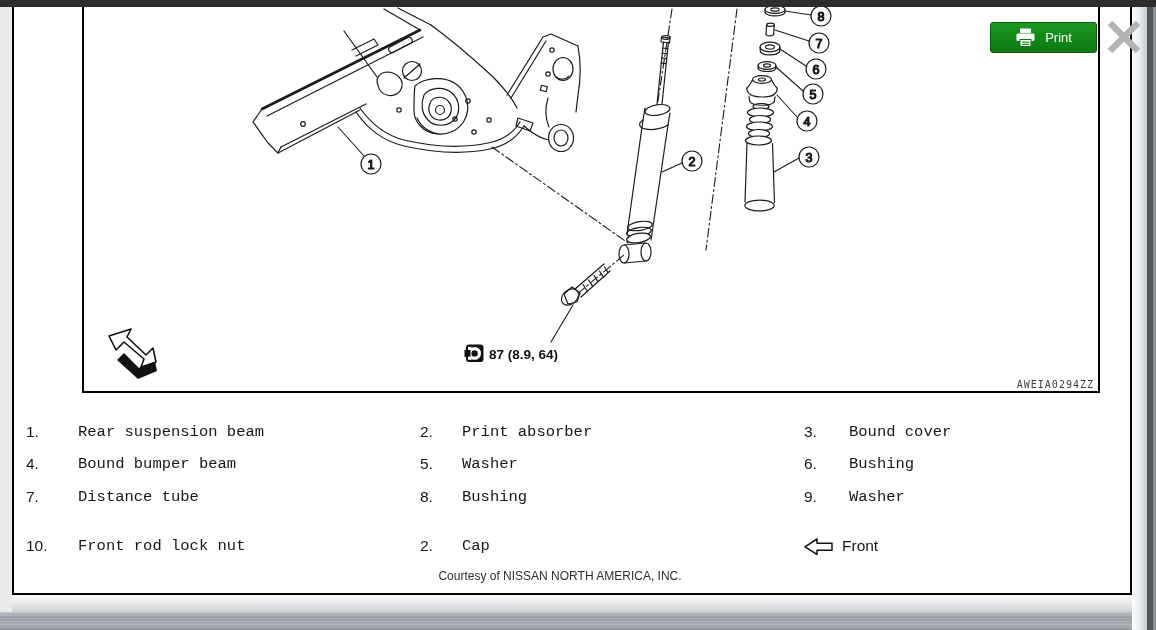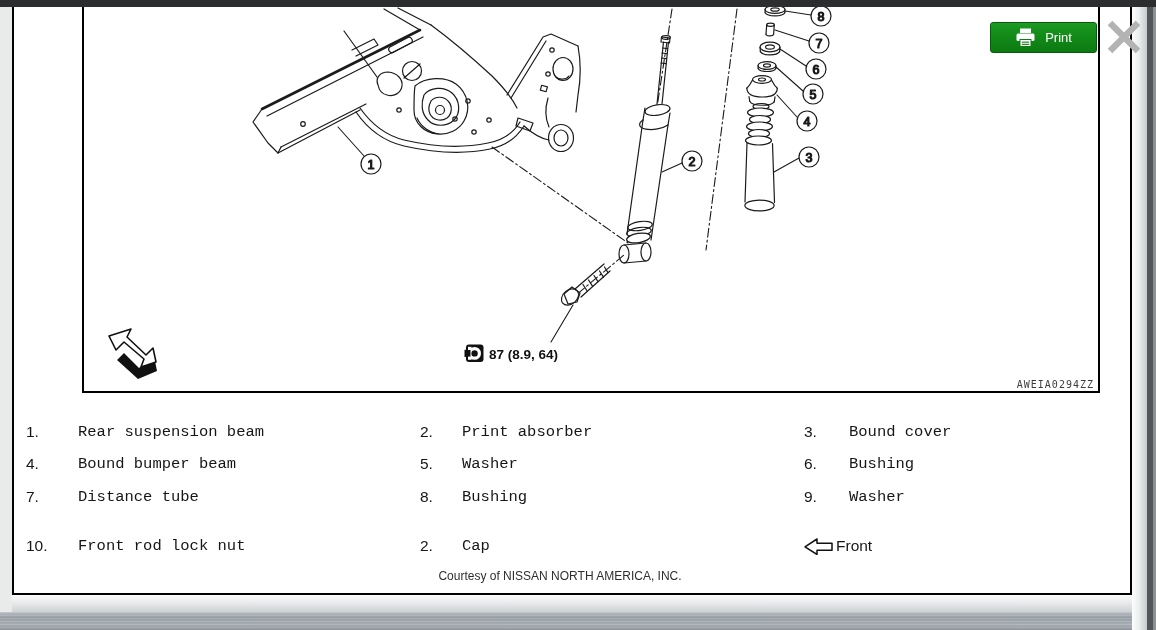--- a/index.html
+++ b/index.html
@@ -30,21 +30,21 @@
     color:#fff;font-size:13px;padding:0;z-index:20;
     font-family:"Liberation Sans", sans-serif;
   }
   .close-x{position:absolute;left:1106px;top:19px;width:36px;height:36px;z-index:50;cursor:pointer;}
   .plist{position:absolute;left:0;top:0;width:1116px;height:0;font-size:15.5px;color:#161616;}
   .plist .prow{position:absolute;left:0;width:1116px;height:22px;line-height:22px;}
   .pnum{position:absolute;width:46px;}
   .plabel{position:absolute;white-space:nowrap;font-family:Liberation Mono, monospace;}
   .r1{top:414px}.r2{top:446px}.r3{top:479px}.r4{top:528px}
   .c1n{left:12px}.c1l{left:64px}.c2n{left:406px}.c2l{left:448px}.c3n{left:790px}.c3l{left:835px}
-  .front-cell{left:790px;display:flex;align-items:center;gap:3px;position:absolute;height:22px;}
+  .front-cell{left:790px;display:flex;align-items:center;gap:9px;position:absolute;height:22px;}
   .courtesy{position:absolute;left:0;top:562px;width:1092px;text-align:center;font-size:12px;color:#2e2e2e;}
   .vscroll{position:absolute;left:1132px;top:7px;width:15px;height:623px;
     background:linear-gradient(90deg,#fdfdfd 0%,#eceeef 45%,#c7cbce 100%);z-index:15;}
   .edge-dark{position:absolute;left:1147px;top:0;width:6px;height:630px;background:#54585b;z-index:14;}
   .edge-outer{position:absolute;left:1153px;top:0;width:3px;height:630px;background:#8d9194;z-index:14;}
   .modal-shadow{position:absolute;left:12px;top:595px;width:1120px;height:17px;
     background:linear-gradient(180deg,#fcfcfc 0%,#e4e6e8 55%,#cdd1d4 100%);z-index:5;}
   .hscroll{position:absolute;left:0;top:612px;width:1147px;height:18px;z-index:6;
     background-image:repeating-linear-gradient(180deg, rgba(255,255,255,.14) 0 1px, rgba(0,0,0,0) 1px 3px),
       linear-gradient(180deg,#b9bec3 0%,#979ea5 30%,#a6acb2 70%,#8f969d 100%);}

